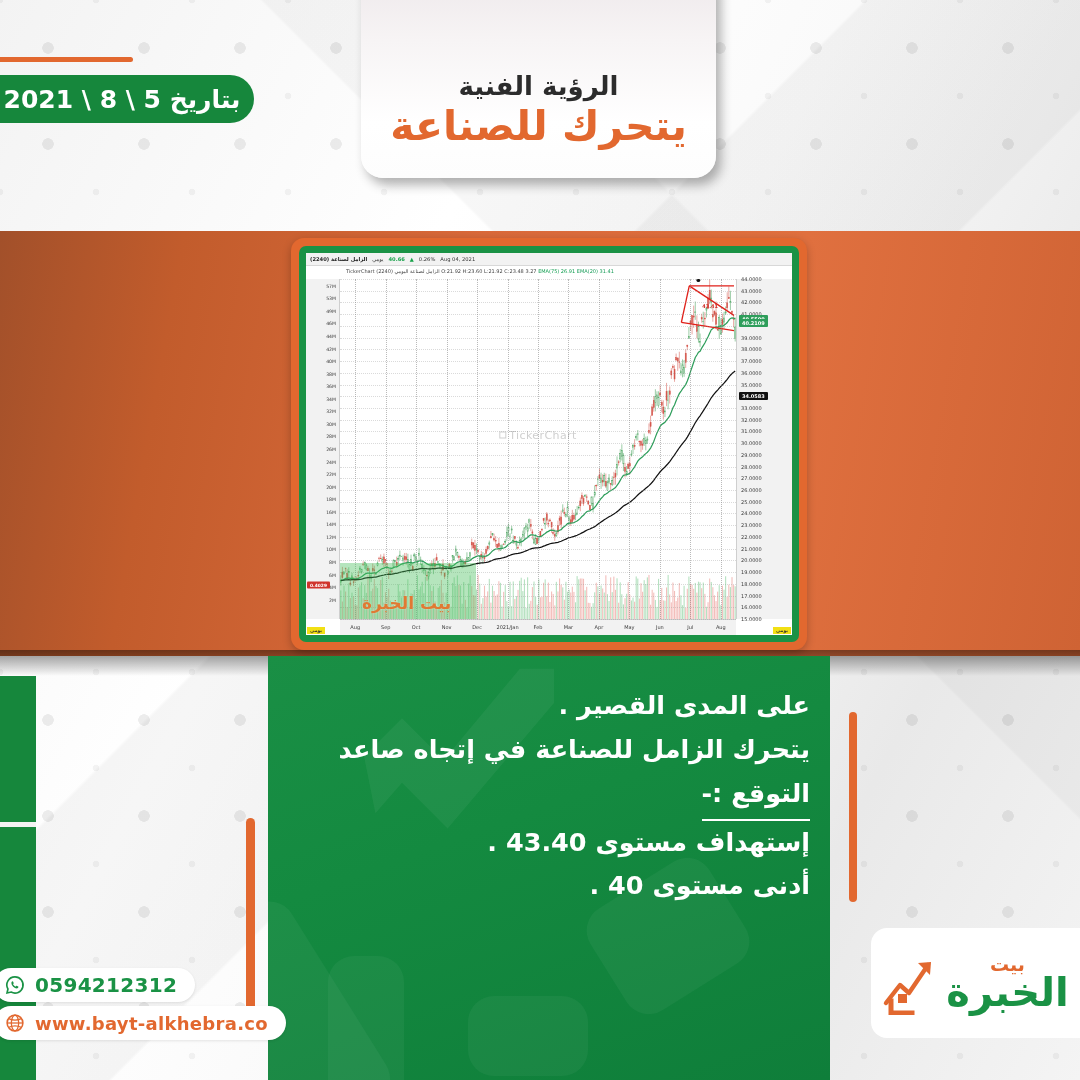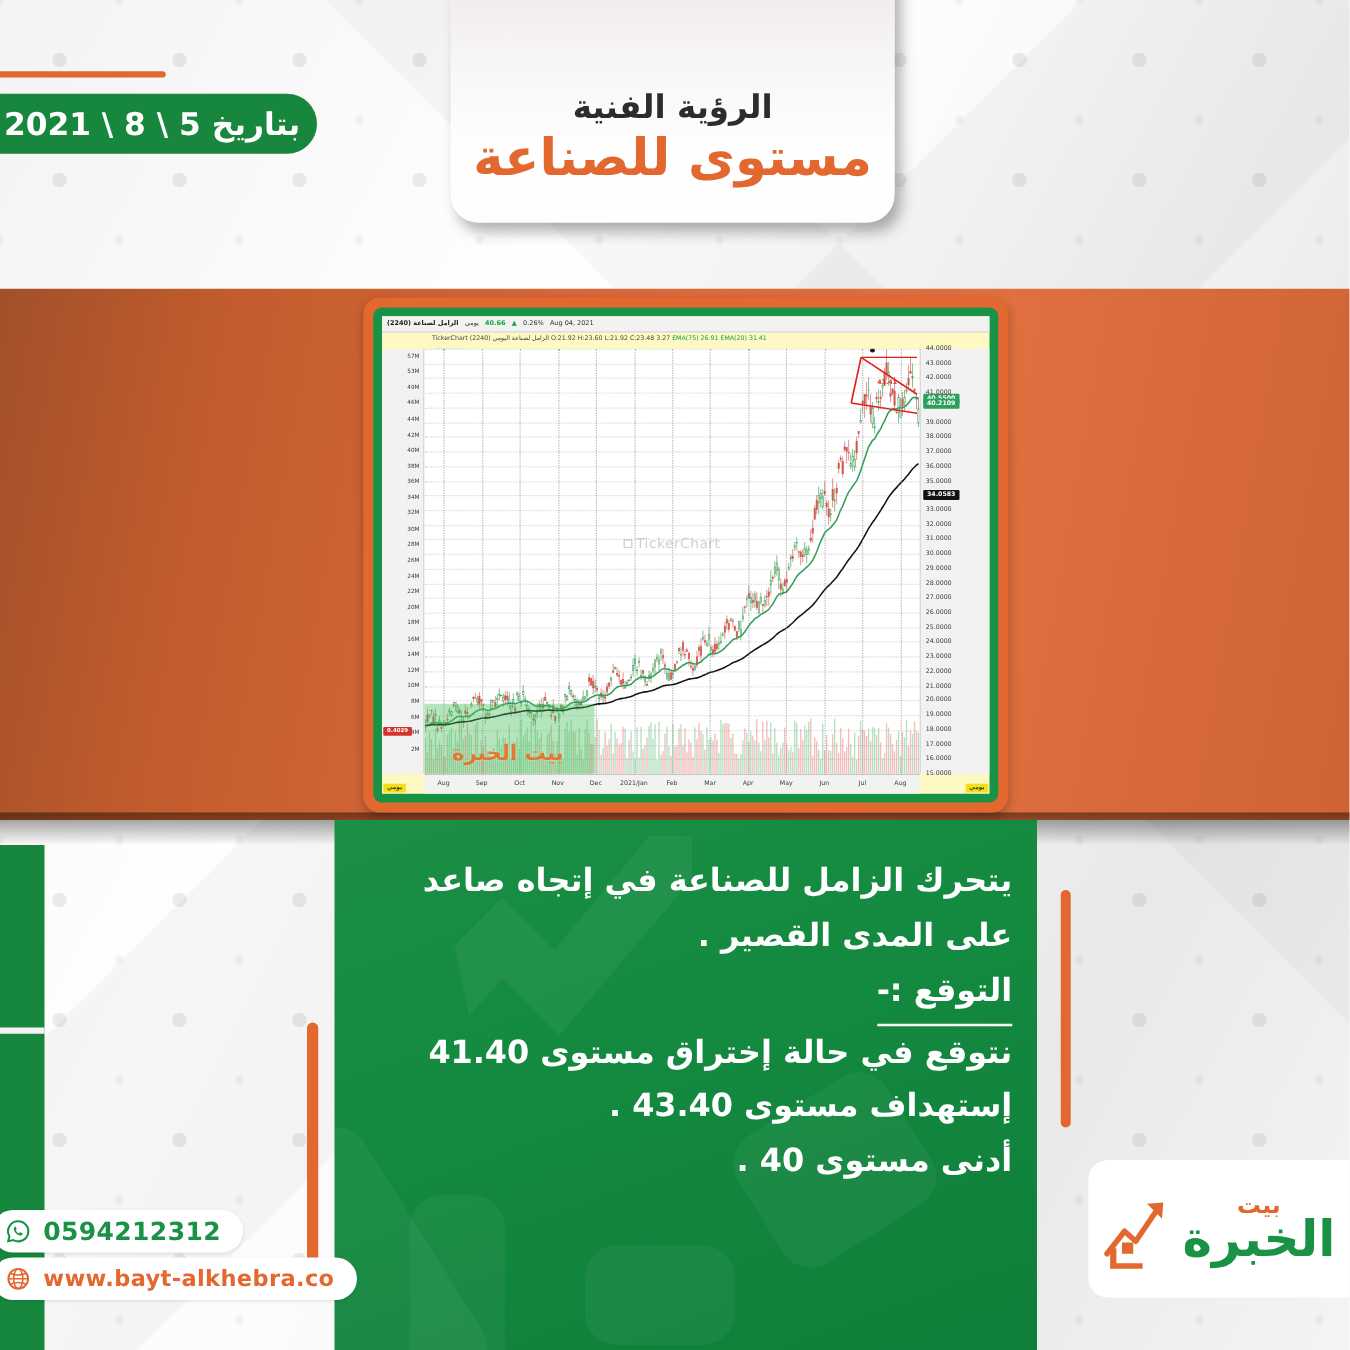--- a/index.html
+++ b/index.html
@@ -98,21 +98,21 @@
   }
   .chart-green {
     width:100%; height:100%;
     background:#1a9245;
     border-radius:7px;
     padding:7px;
   }
   .chart-inner {
     position:relative;
     width:100%; height:100%;
-    background:#fef9c3;
+    background:#ffffff;
     overflow:hidden;
   }
 
   
   .ch-head1 {
     position:absolute; left:0; top:0; width:100%; height:13px;
     background:#f2f2f2; border-bottom:1px solid #d8d8d8;
     display:flex; align-items:center; gap:5px;
     padding:0 4px; direction:ltr;
     font-size:5.2px; color:#333; white-space:nowrap;
@@ -308,21 +308,21 @@
 
   <div class="bg-base"></div>
   <div class="bg-diag"></div>
   <div class="bg-dots"></div>
 
   <div class="date-rule"></div>
   <div class="date-badge">بتاريخ 5 \ 8 \ 2021</div>
 
   <div class="title-card">
     <div class="sub">الرؤية الفنية</div>
-    <div class="main">مستوى للصناعة</div>
+    <div class="main">يتحرك للصناعة</div>
   </div>
 
   <div class="band"></div>
   <div class="band-shadow"></div>
 
   <div class="chart-outer">
     <div class="chart-green">
       <div class="chart-inner">
 
         <div class="ch-head1">
@@ -1195,24 +1195,23 @@
   </div>
 
   <div class="green-panel">
     <div class="gp-arrow"></div>
     <div class="gp-shape" style="left:-40px; top:250px; width:120px; height:230px; transform:rotate(-32deg);"></div>
     <div class="gp-shape" style="left:60px; top:300px; width:76px; height:150px;"></div>
     <div class="gp-shape" style="left:200px; top:340px; width:120px; height:80px;"></div>
     <div class="gp-shape" style="left:330px; top:220px; width:140px; height:120px; transform:rotate(-32deg);"></div>
 
     <div class="gp-text">
+      <p>على المدى القصير .</p>
       <p>يتحرك الزامل للصناعة في إتجاه صاعد</p>
-      <p>على المدى القصير .</p>
       <p><span class="hdr">التوقع :-</span></p>
-      <p>نتوقع في حالة إختراق مستوى 41.40</p>
       <p>إستهداف مستوى 43.40 .</p>
       <p>أدنى مستوى 40 .</p>
     </div>
   </div>
 
   <div class="green-edge"></div>
   <div class="green-edge-notch"></div>
   <div class="bar-left"></div>
   <div class="bar-right"></div>
 

